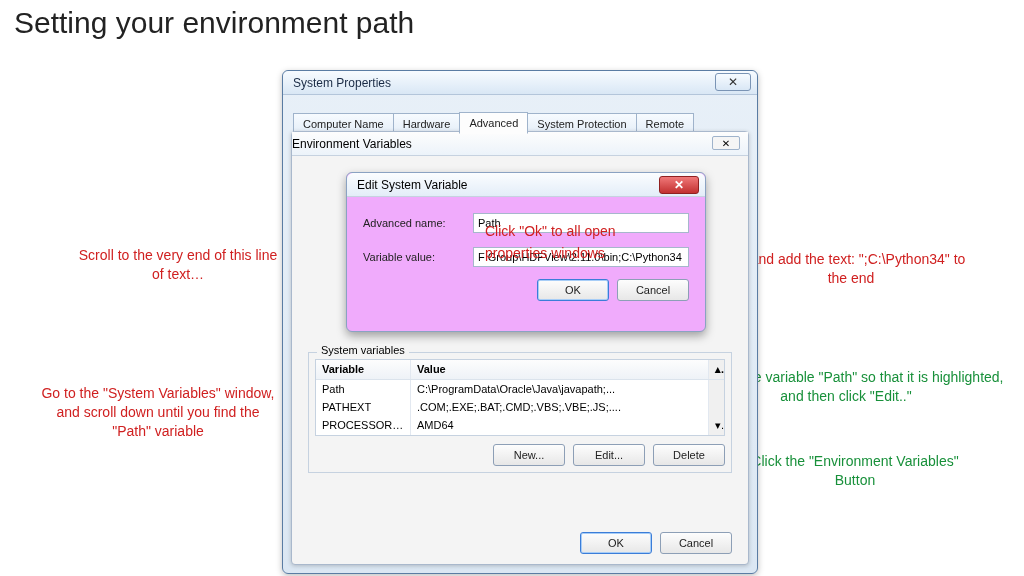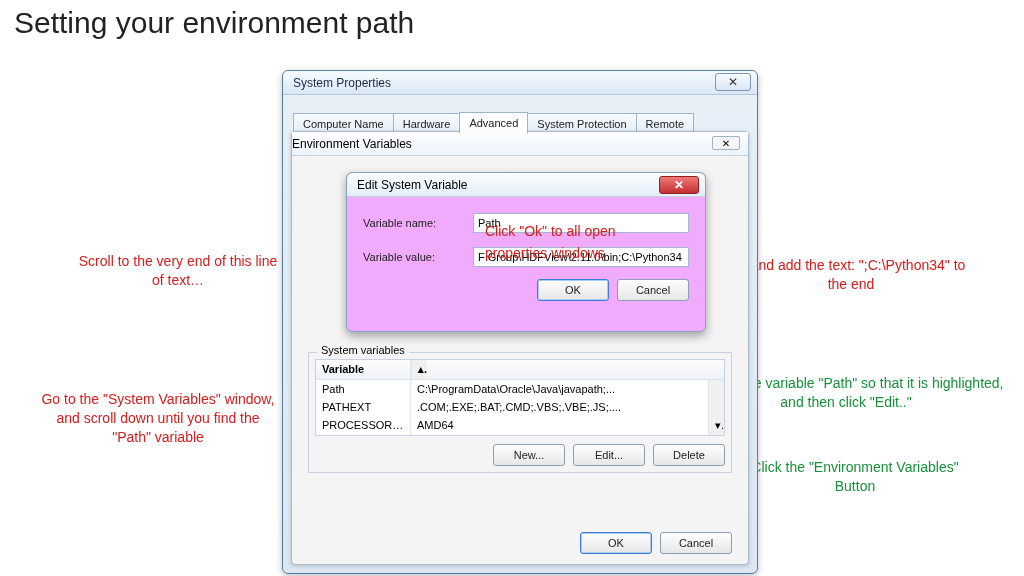--- a/index.html
+++ b/index.html
@@ -14,21 +14,21 @@
     overflow: hidden;
   }
   .slide-title {
     position: absolute;
     left: 14px;
     top: 6px;
     font-size: 30px;
     font-weight: 400;
     color: #222;
   }
-  .annot { position: absolute; font-size: 14px; line-height: 1.35; text-align: center; margin-top: 6px; }
+  .annot { position: absolute; font-size: 14px; line-height: 1.35; text-align: center; }
   .red { color: #d02020; }
   .green { color: #18903a; }
 
   
   .win-outer {
     position: absolute;
     left: 282px; top: 70px;
     width: 476px; height: 504px;
     background: linear-gradient(#e8f0f8, #dbe7f3);
     border: 1px solid #5a7ca3;
@@ -229,41 +229,42 @@
 
     <div class="edit-dialog">
       <div class="edit-titlebar">
         <span>Edit System Variable</span>
         <div class="red-close">
           <span>✕</span>
         </div>
       </div>
       <div style="height:12px"></div>
       <div class="form-row">
-        <label>Variable name:</label>
+        <label>Advanced name:</label>
         <input type="text" value="Path" style="">
       </div>
       <div class="form-row" style="margin-top:6px">
         <label>Variable value:</label>
         <input type="text" value="F Group\HDFView\2.11.0\bin;C:\Python34" style="">
       </div>
       <div class="btn-row">
         <div class="btn primary">OK</div>
         <div class="btn">Cancel</div>
       </div>
 
       <div class="overlay-red" style="left:138px; top:50px;">Click "Ok" to all open</div>
       <div class="overlay-red" style="left:138px; top:72px;">properties windows</div>
     </div>
 
     <div class="sysvar-group">
       <div class="sysvar-group-title">System variables</div>
       <div class="sysvar-table">
         <div class="sysvar-header">
           <div class="col-var">Variable</div>
+          <div class="col-val">Value</div>
           <div class="col-scroll">▴</div>
         </div>
         <div class="sysvar-row">
           <div class="col-var">Path</div>
           <div class="col-val">C:\ProgramData\Oracle\Java\javapath;...</div>
           <div class="col-scroll"></div>
         </div>
         <div class="sysvar-row">
           <div class="col-var">PATHEXT</div>
           <div class="col-val">.COM;.EXE;.BAT;.CMD;.VBS;.VBE;.JS;....</div>

